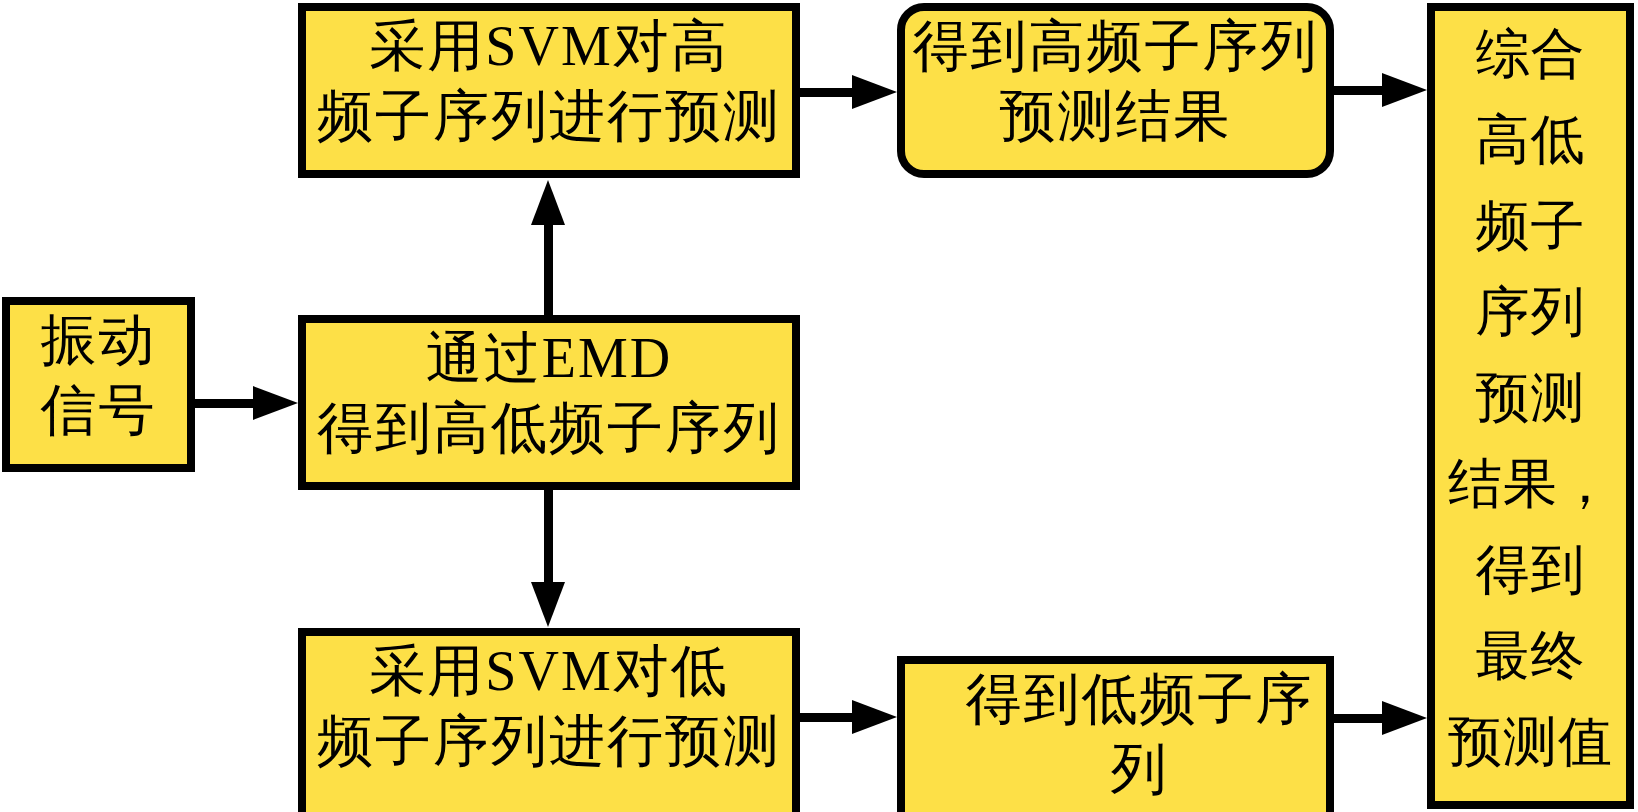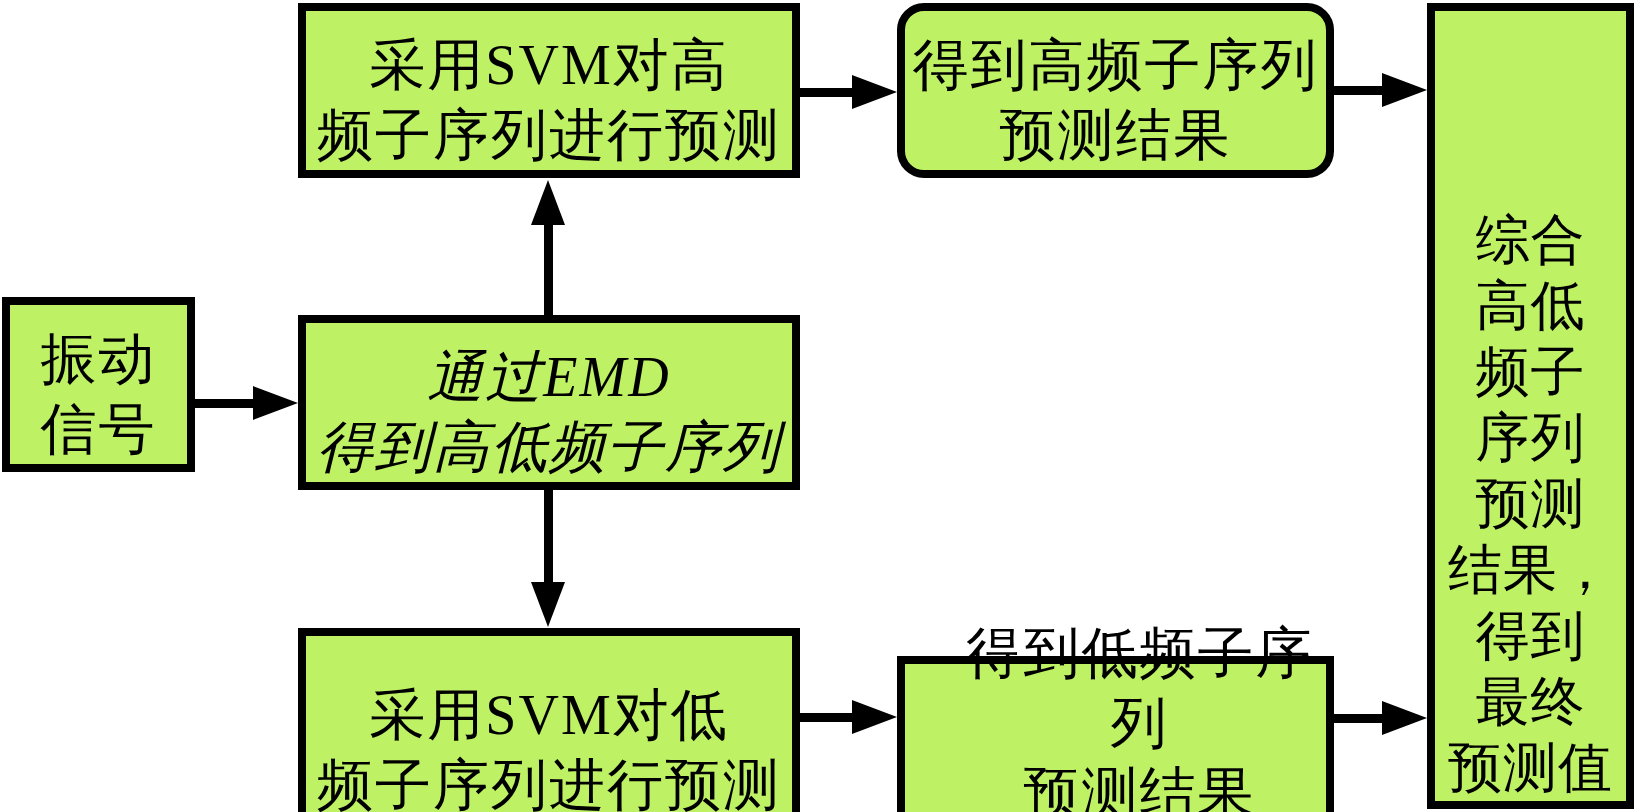--- a/index.html
+++ b/index.html
@@ -9,35 +9,35 @@
     height: 812px;
     background: #ffffff;
     font-family: "Liberation Serif", serif;
     color: #000000;
     overflow: hidden;
   }
   .box {
     position: absolute;
     box-sizing: border-box;
     border: 8px solid #000000;
-    background: #bef264;
+    background: #fde047;
     display: flex;
-    align-items: flex-end;
+    align-items: flex-start;
     justify-content: center;
     text-align: center;
   }
   .box-text {
     white-space: pre-line;
     font-size: 56px;
     line-height: 70px;
     letter-spacing: 2px;
   }
   .box.final .box-text {
     font-size: 54px;
-    line-height: 66px;
+    line-height: 86px;
     letter-spacing: 1px;
   }
   .shaft { position: absolute; background: #000000; }
   .head  { position: absolute; width: 0; height: 0; }
   .head.right {
     border-top: 17px solid transparent;
     border-bottom: 17px solid transparent;
     border-left: 45px solid #000000;
   }
   .head.up {
@@ -54,21 +54,21 @@
 </head>
 <body>
 
 <div class="canvas">
 
   <div class="box" style="left:2px; top:297px; width:193px; height:175px;">
     <span class="box-text">振动
 信号</span>
   </div>
 
-  <div class="box" style="left:298px; top:315px; width:502px; height:175px;font-style:italic;">
+  <div class="box" style="left:298px; top:315px; width:502px; height:175px;">
     <span class="box-text">通过EMD
 得到高低频子序列</span>
   </div>
 
   <div class="box" style="left:298px; top:3px; width:502px; height:175px;">
     <span class="box-text">采用SVM对高
 频子序列进行预测</span>
   </div>
 
   <div class="box" style="left:298px; top:628px; width:502px; height:200px;">

